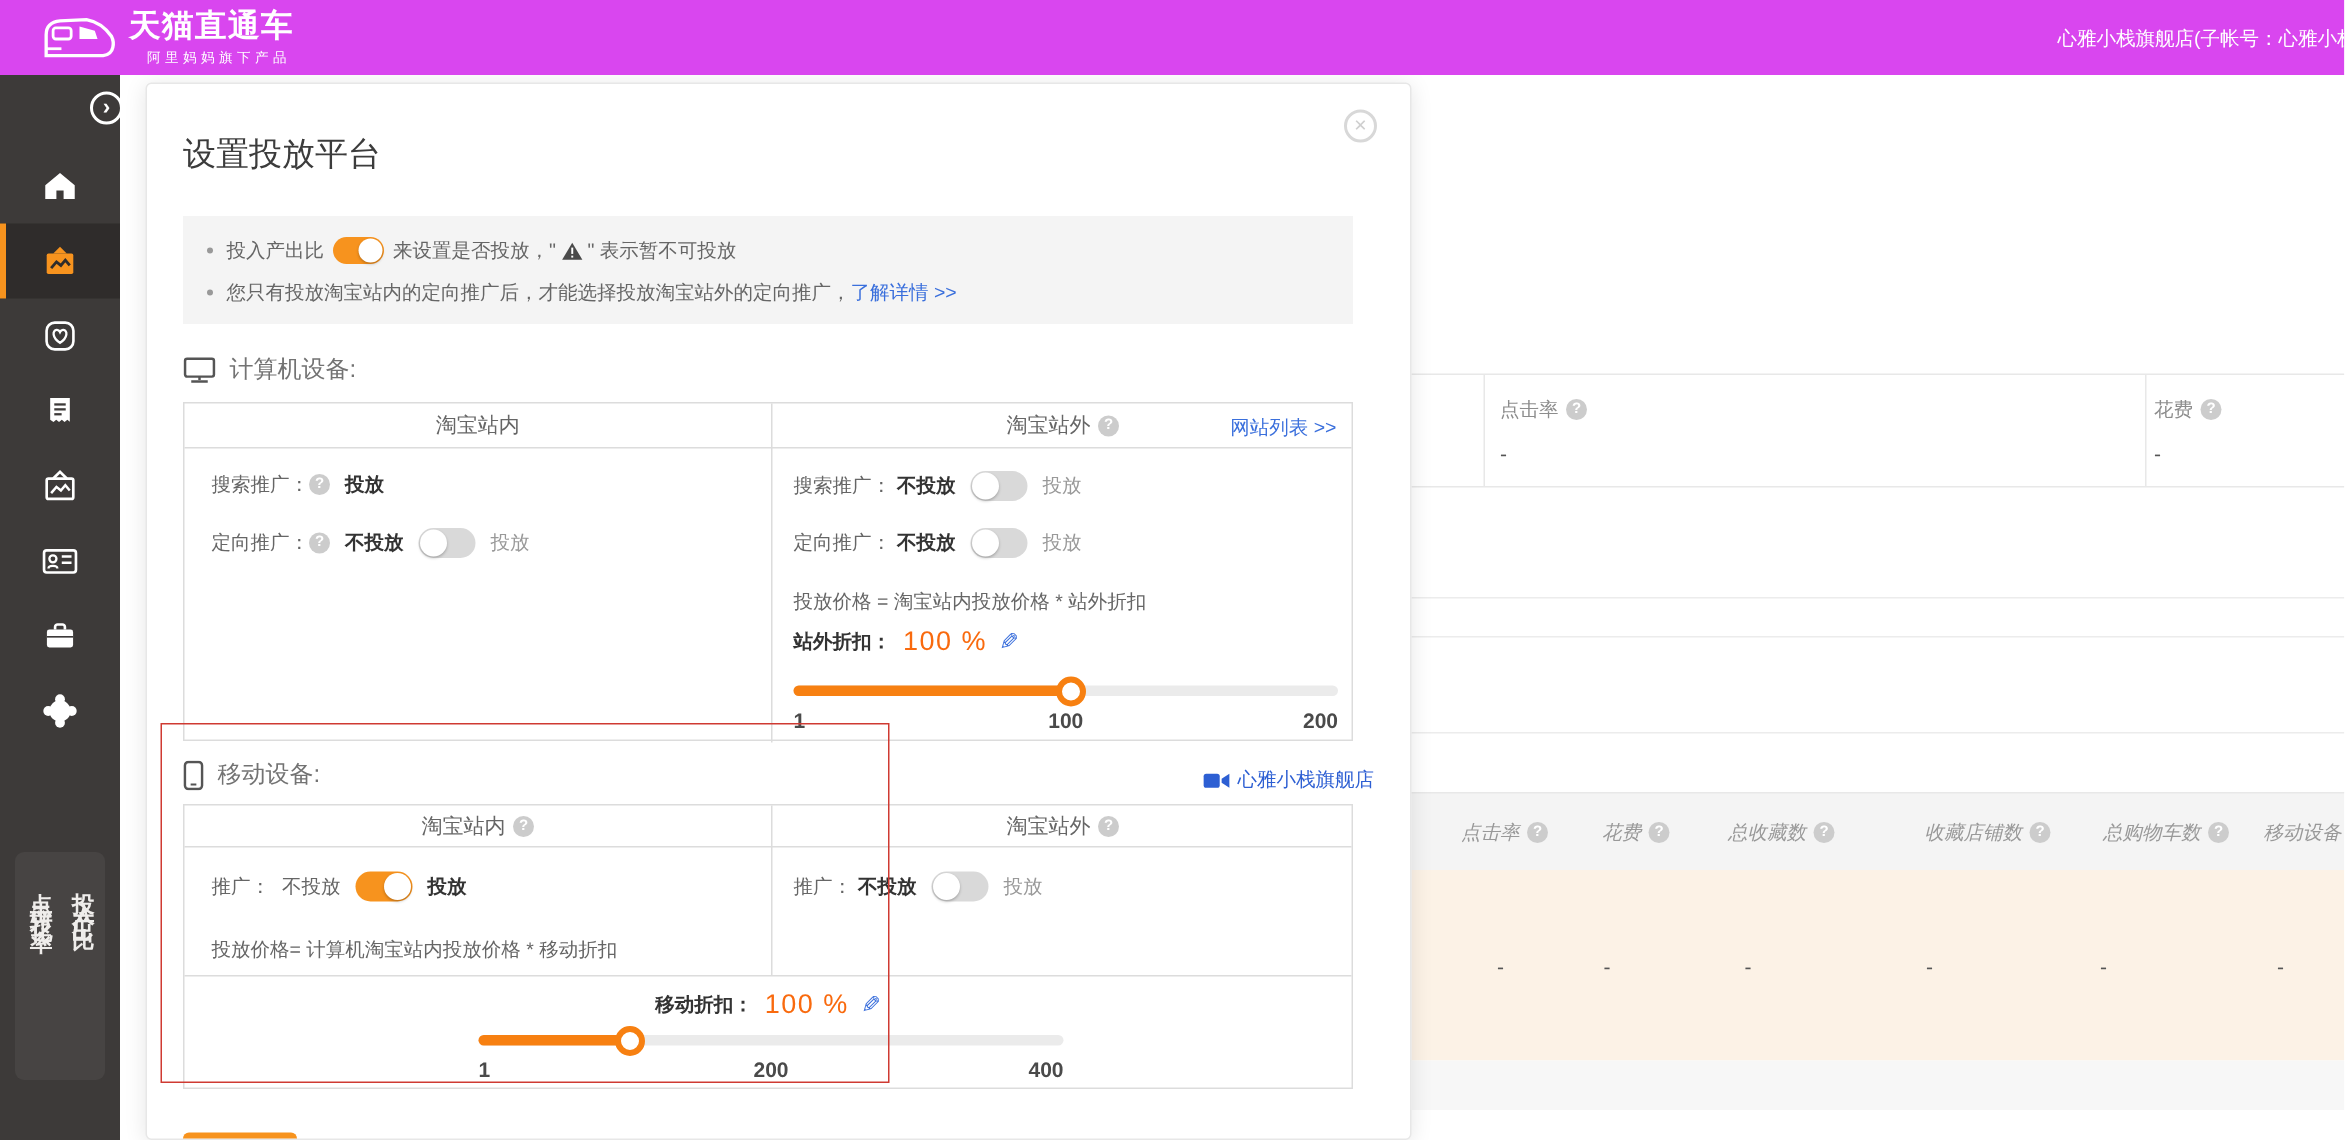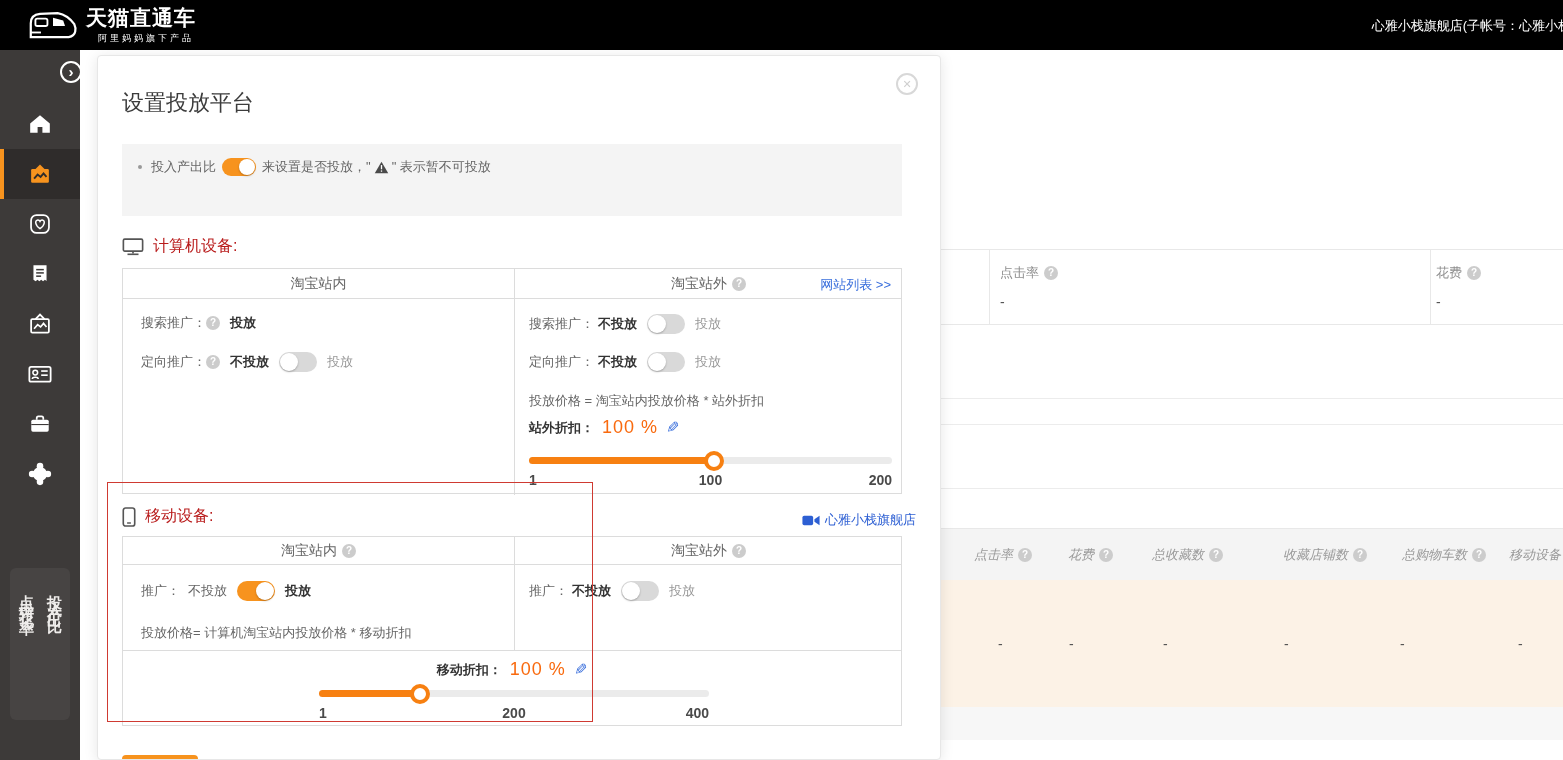--- a/index.html
+++ b/index.html
@@ -1,21 +1,21 @@
 <!DOCTYPE html>
 <html><head>
 <meta charset="utf-8">
 <style>
   * { box-sizing: border-box; margin: 0; padding: 0; }
   html,body { margin:0; }
   body { font-family: "Liberation Sans", "DejaVu Sans", sans-serif; }
   .screen { position:relative; width:1563px; height:760px; overflow:hidden; background:#fff; }
 
   
-  .topbar { position:absolute; left:0; top:0; width:1563px; height:50px; background:#000000; z-index:50; }
+  .topbar { position:absolute; left:0; top:0; width:1563px; height:50px; background:#d946ef; z-index:50; }
   .logo { position:absolute; left:28px; top:6px; display:flex; align-items:center; }
   .logo-text { margin-left:8px; color:#fff; }
   .logo-title { font-size:21px; font-weight:bold; letter-spacing:1px; line-height:24px; }
   .logo-sub { font-size:9px; letter-spacing:3px; margin-top:2px;margin-left:12px; }
   .account { position:absolute; right:-8px; top:17px; color:#fff; font-size:13px; white-space:nowrap; }
 
   
   .sidebar { position:absolute; left:0; top:50px; width:80px; height:710px; background:#3d3a39; z-index:45; }
   .collapse-btn { position:absolute; left:60px; top:11px; width:22px; height:22px; border:2px solid #fff; border-radius:50%; color:#fff; font-size:15px; font-weight:bold; text-align:center; line-height:17px; cursor:pointer; }
   .nav { position:absolute; top:49px; left:0; width:80px; }
@@ -67,21 +67,21 @@
   .modal-close { position:absolute; right:22px; top:17px; width:22px; height:22px; border:2px solid #d8d8d8; border-radius:50%; color:#cfcfcf; font-size:11px; line-height:18px; text-align:center; cursor:pointer; }
   .modal-title { position:absolute; left:24px; top:32px; font-size:22px; color:#3c3c3c; }
   .tipbox { position:absolute; left:24px; top:88px; width:780px; height:72px; background:#f4f4f4; padding:11px 16px; font-size:13px; color:#666; }
   .tip-line { display:flex; align-items:center; min-height:24px; }
   .tip-line + .tip-line { margin-top:4px; }
   .tip-bullet { width:4px; height:4px; border-radius:50%; background:#999; margin-right:9px; flex:none; }
   .tip-line .toggle { margin:0 6px; }
   .warn-icon { margin:0 3px; display:inline-flex; }
   .link { color:#3a6fdc; cursor:pointer; text-decoration:none; }
 
-  .sec-head { position:absolute; left:24px; display:flex; align-items:center; font-size:16px; color:#b91c1c; }
+  .sec-head { position:absolute; left:24px; display:flex; align-items:center; font-size:16px; color:#737373; }
   .sec-head svg { margin-right:9px; }
 
   .ptable { position:absolute; left:24px; width:780px; border:1px solid #dcdcdc; background:#fff; }
   .pt-vline { position:absolute; left:391px; top:0; width:1px; background:#dcdcdc; }
   .pt-head { position:absolute; left:0; top:0; width:100%; border-bottom:1px solid #dcdcdc; }
   .pt-head-cell { position:absolute; top:0; height:100%; display:flex; align-items:center; justify-content:center; font-size:14px; color:#666; }
   .row-line { position:absolute; display:flex; align-items:center; font-size:13px; color:#666; white-space:nowrap; }
   .row-line .state { font-weight:bold; color:#333; margin-left:4px; }
   .row-line .alt { color:#999; margin-left:10px; }
   .row-line .toggle { margin-left:10px; }
@@ -173,20 +173,25 @@
         <span>来设置是否投放，"</span>
         <span class="warn-icon">
           <svg viewBox="0 0 18 16" width="15" height="13">
               <path d="M9 1L17.3 15H0.7Z" fill="#4a4a4a"></path>
               <rect x="8.2" y="5" width="1.6" height="5.2" fill="#fff"></rect>
               <rect x="8.2" y="11.6" width="1.6" height="1.6" fill="#fff"></rect>
             </svg>
         </span>
         <span>" 表示暂不可投放</span>
       </div>
+      <div class="tip-line">
+        <span class="tip-bullet"></span>
+        <span>您只有投放淘宝站内的定向推广后，才能选择投放淘宝站外的定向推广，</span>
+        <a class="link">了解详情 &gt;&gt;</a>
+      </div>
     </div>
 
     <div class="sec-head" style="top:180px">
       <svg viewBox="0 0 24 20" width="22" height="19">
           <rect x="1.5" y="2" width="21" height="13" rx="1.5" fill="none" stroke="#555" stroke-width="1.8"></rect>
           <line x1="12" y1="15" x2="12" y2="17.5" stroke="#555" stroke-width="1.8"></line>
           <line x1="6" y1="18.5" x2="18" y2="18.5" stroke="#555" stroke-width="1.8"></line>
         </svg>
       <span>计算机设备:</span>
     </div>

